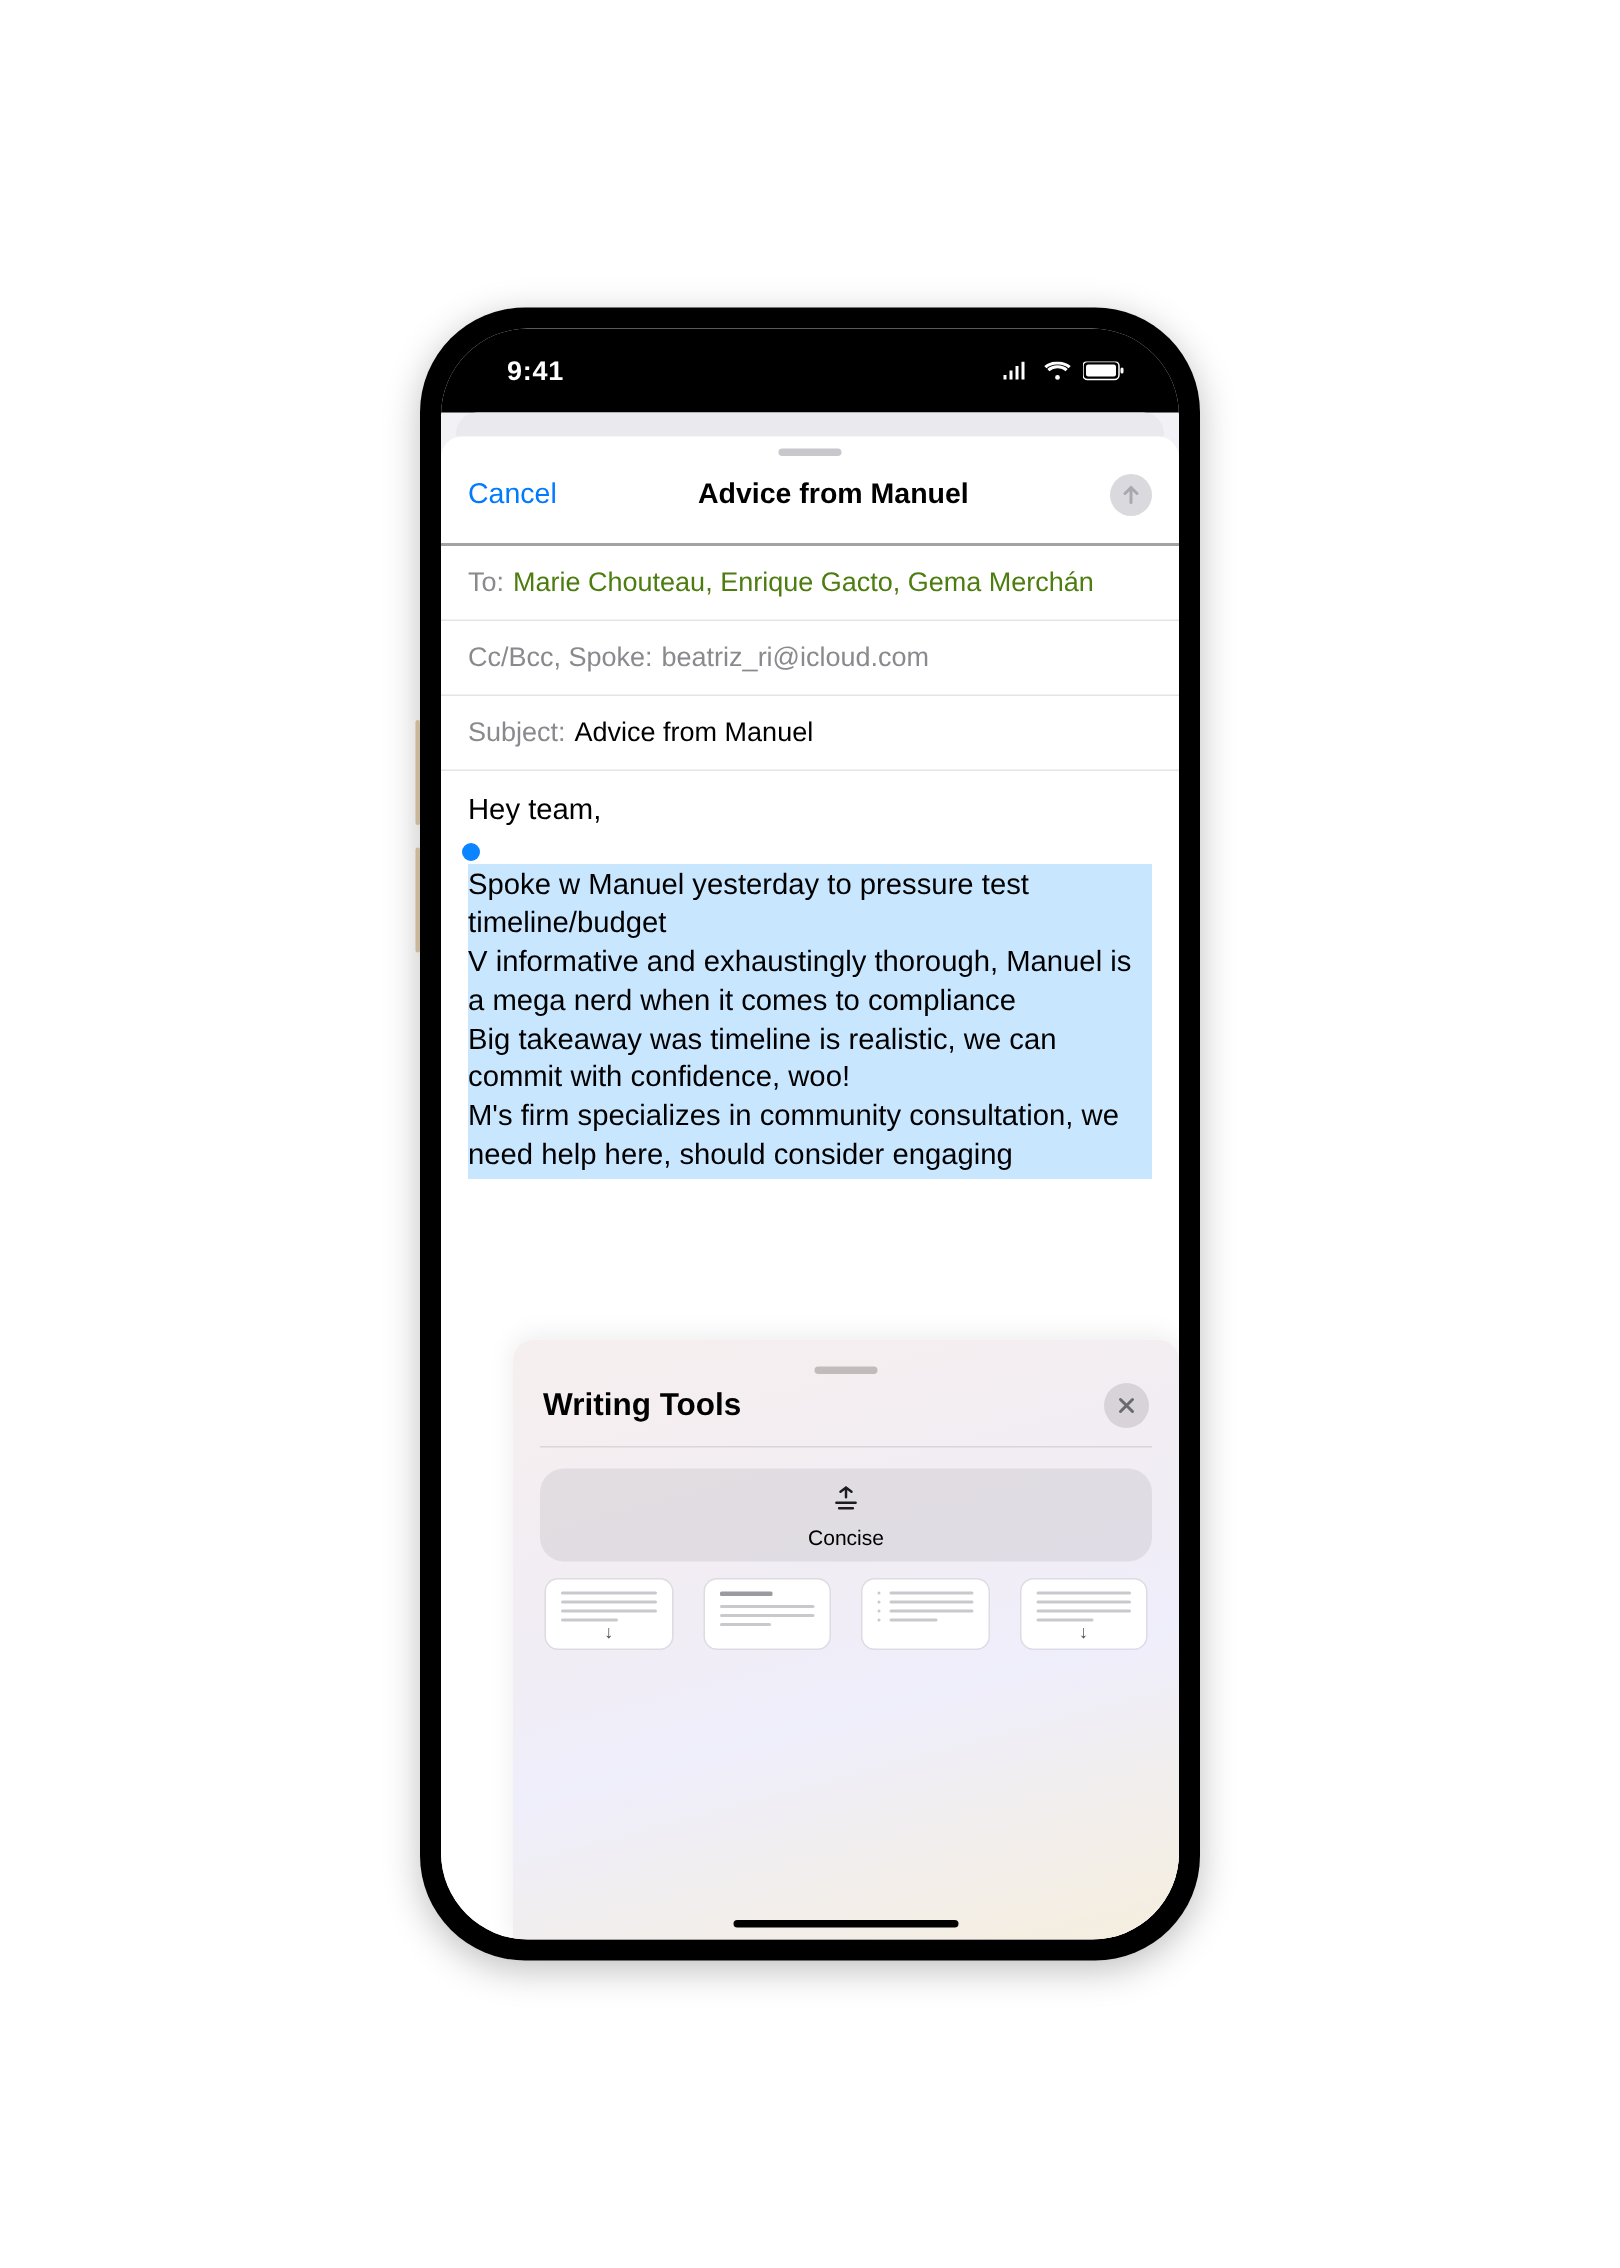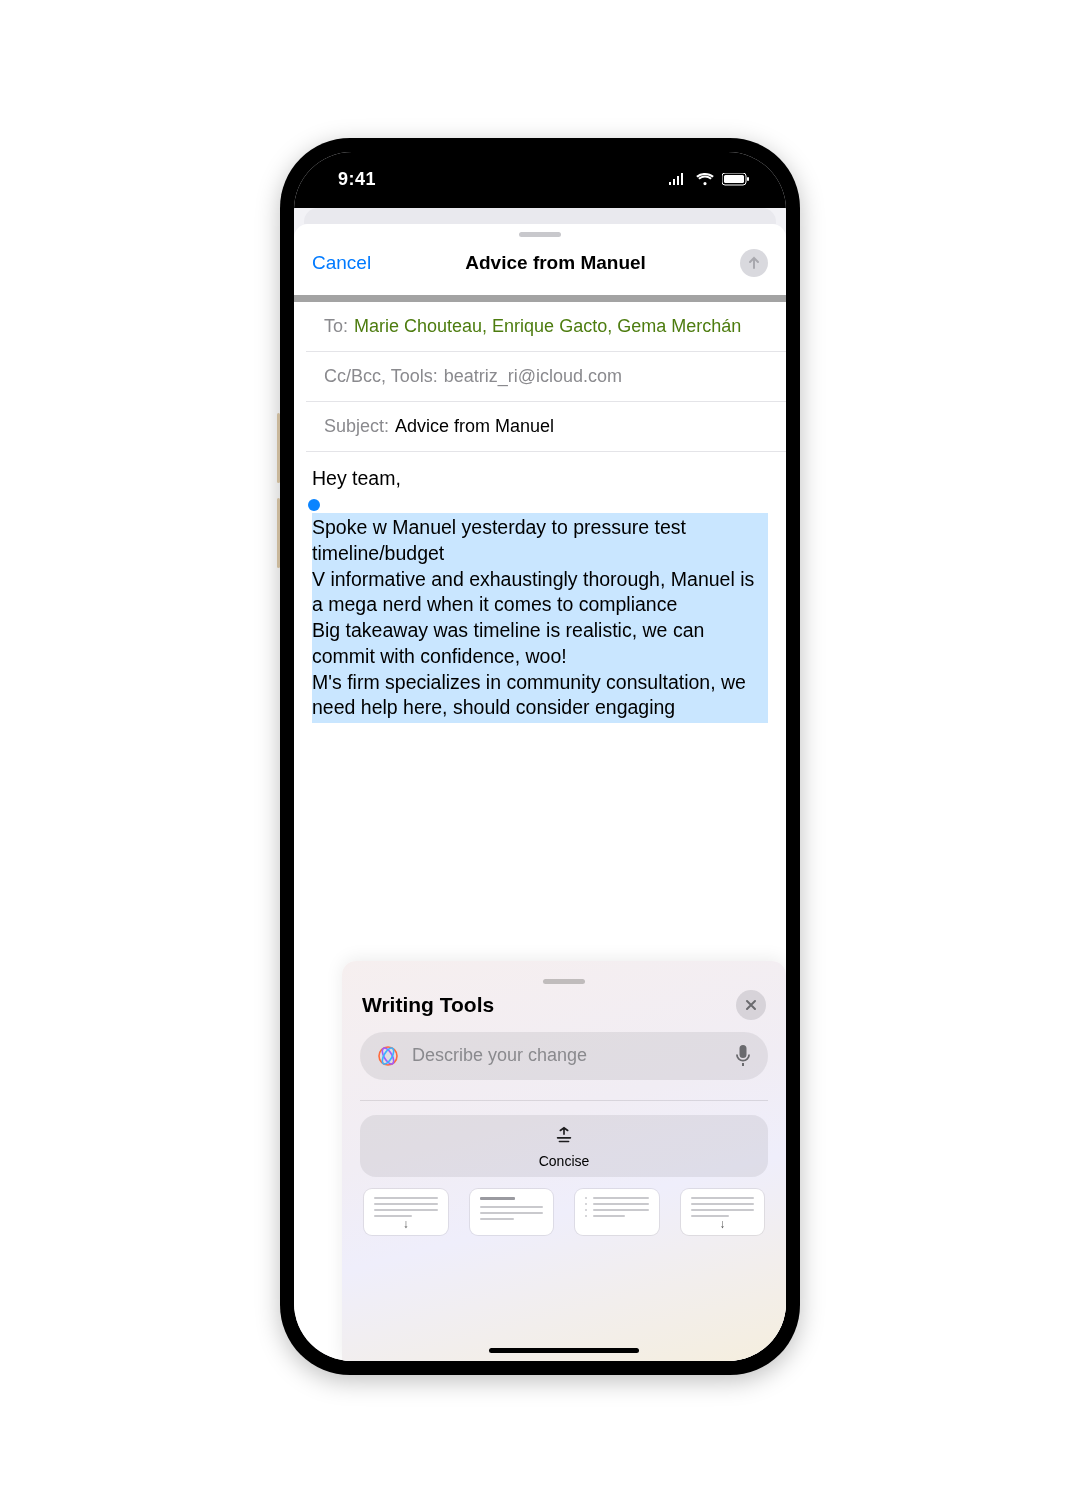--- a/index.html
+++ b/index.html
@@ -7,21 +7,21 @@
     width: 1080px;
     height: 1512px;
     background: #fff;
     font-family: -apple-system, "SF Pro Text", "Helvetica Neue", Arial, sans-serif;
     display: flex;
     align-items: center;
     justify-content: center;
   }
   .phone-wrap {
     width: 520px;
-    height: 1237px;
+    height: 1102px;
     background: #000;
     border-radius: 70px;
     padding: 14px;
     position: relative;
     box-shadow: 0 6px 24px rgba(0,0,0,0.25);
   }
   .phone-wrap::before,
   .phone-wrap::after {
     content: "";
     position: absolute;
@@ -84,21 +84,21 @@
   }
   .nav .cancel { color: #007aff; font-size: 19px; }
   .nav .title  { font-size: 19px; font-weight: 600; text-align: center; flex:1; }
   .nav .send {
     width: 28px; height: 28px; border-radius: 14px;
     background: #d9d9de;
     display:flex; align-items:center; justify-content:center;
   }
   .nav .send svg { stroke: #a8a8ae; }
 
-  .fields { border-top: 7px solid #a3a3a3; padding-left: 12px; }
+  .fields { border-top: 2px solid #a3a3a3; }
   .row {
     padding: 14px 18px;
     border-bottom: 1px solid #e4e4e8;
     font-size: 18px;
     display: flex;
     flex-wrap: wrap;
     gap: 6px;
   }
   .row .label { color: #8a8a8e; }
   .row .link  { color: #4d7c0f; }
@@ -226,21 +226,21 @@
             </svg>
         </span>
       </div>
 
       <div class="fields">
         <div class="row">
           <span class="label">To:</span>
           <span class="link">Marie Chouteau, Enrique Gacto, Gema Merchán</span>
         </div>
         <div class="row">
-          <span class="label">Cc/Bcc, Tools:</span>
+          <span class="label">Cc/Bcc, Spoke:</span>
           <span class="value">beatriz_ri@icloud.com</span>
         </div>
         <div class="row subject">
           <span class="label">Subject:</span>
           <span class="value">Advice from Manuel</span>
         </div>
       </div>
 
       <div class="body-area">
         <div class="greeting">Hey team,</div>
@@ -257,33 +257,20 @@
         <div class="grabber"></div>
         <div class="wt-head">
           <span class="wt-title">Writing Tools</span>
           <span class="close">
             <svg width="12" height="12" viewBox="0 0 12 12">
                 <path stroke="#6a6a6e" stroke-width="2" stroke-linecap="round" d="M2 2l8 8M10 2l-8 8"></path>
               </svg>
           </span>
         </div>
 
-        <div class="wt-input">
-          <svg class="ai-icon" viewBox="0 0 24 24">
-            <g fill="none" stroke-width="1.6" stroke-linecap="round">
-              <circle cx="12" cy="12" r="9" stroke="#ff6a3c"></circle>
-              <ellipse cx="12" cy="12" rx="9" ry="4" transform="rotate(60 12 12)" stroke="#9c5cff"></ellipse>
-              <ellipse cx="12" cy="12" rx="9" ry="4" transform="rotate(-60 12 12)" stroke="#3cb3ff"></ellipse>
-            </g>
-          </svg>
-          <span class="placeholder">Describe your change</span>
-          <svg class="mic" width="18" height="22" viewBox="0 0 18 22">
-              <path fill="#6a6a6e" d="M9 0a3.5 3.5 0 00-3.5 3.5v6a3.5 3.5 0 007 0v-6A3.5 3.5 0 009 0zM2 9.5a7 7 0 0014 0h-1.8a5.2 5.2 0 01-10.4 0H2zM8 18h2v3H8z"></path>
-            </svg>
-        </div>
 
         <div class="wt-sep"></div>
 
 
         <div class="wt-row three">
           <div class="wt-btn">
             <svg viewBox="0 0 24 24" fill="none" stroke="#1c1c1e" stroke-width="1.8" stroke-linecap="round">
                 <path d="M12 3v7M8 6l4-3 4 3M5 14h14M7 18h10"></path>
               </svg>
             <span class="lbl">Concise</span>

